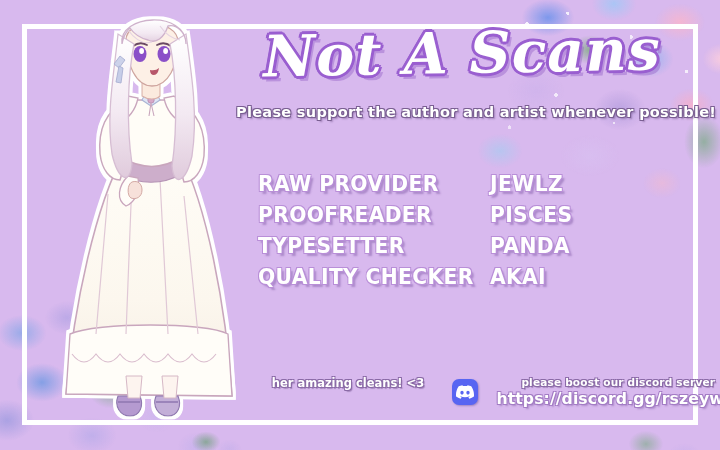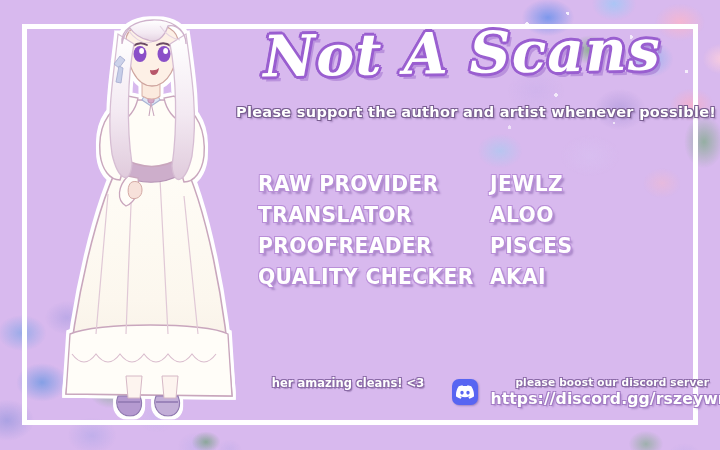--- a/index.html
+++ b/index.html
@@ -162,21 +162,21 @@
     font-size:11.5px;
     line-height:1.35;
     color:#ffffff;
     text-shadow:
       -1px -1px 0 #8a6aa6, 1px -1px 0 #8a6aa6, -1px 1px 0 #8a6aa6, 1px 1px 0 #8a6aa6,
       1.5px 1.5px 1px rgba(90,60,120,.4);
   }
 
   .discord{
     position:absolute;left:452px;top:376px;width:240px;z-index:8;
-    display:flex;align-items:center;gap:6px;
+    display:flex;align-items:center;gap:12px;
   }
   .discord-icon{
     width:26px;height:26px;flex:0 0 26px;
     background:#5865f2;border-radius:7px;
     display:flex;align-items:center;justify-content:center;
     box-shadow:1px 1px 2px rgba(80,60,130,.4);
   }
   .discord-icon svg{width:18px;height:14px;display:block;}
   .discord-text{flex:1;text-align:center;}
   .discord-boost{
@@ -297,26 +297,26 @@
   </div>
 
   <div class="subtitle">Please support the author and artist whenever possible!</div>
 
   <div class="credits">
     <div class="credit-row">
       <div class="credit-role">Raw Provider</div>
       <div class="credit-name">Jewlz</div>
     </div>
     <div class="credit-row">
-      <div class="credit-role">Translator</div>
-      <div class="credit-name">Aloo</div>
-    </div>
-    <div class="credit-row">
       <div class="credit-role">Proofreader</div>
       <div class="credit-name">Pisces</div>
+    </div>
+    <div class="credit-row">
+      <div class="credit-role">Typesetter</div>
+      <div class="credit-name">Panda</div>
     </div>
     <div class="credit-row">
       <div class="credit-role">Quality Checker</div>
       <div class="credit-name">Akai</div>
     </div>
   </div>
 
   <div class="shoutout">
     <div>her amazing cleans! &lt;3</div>
   </div>

